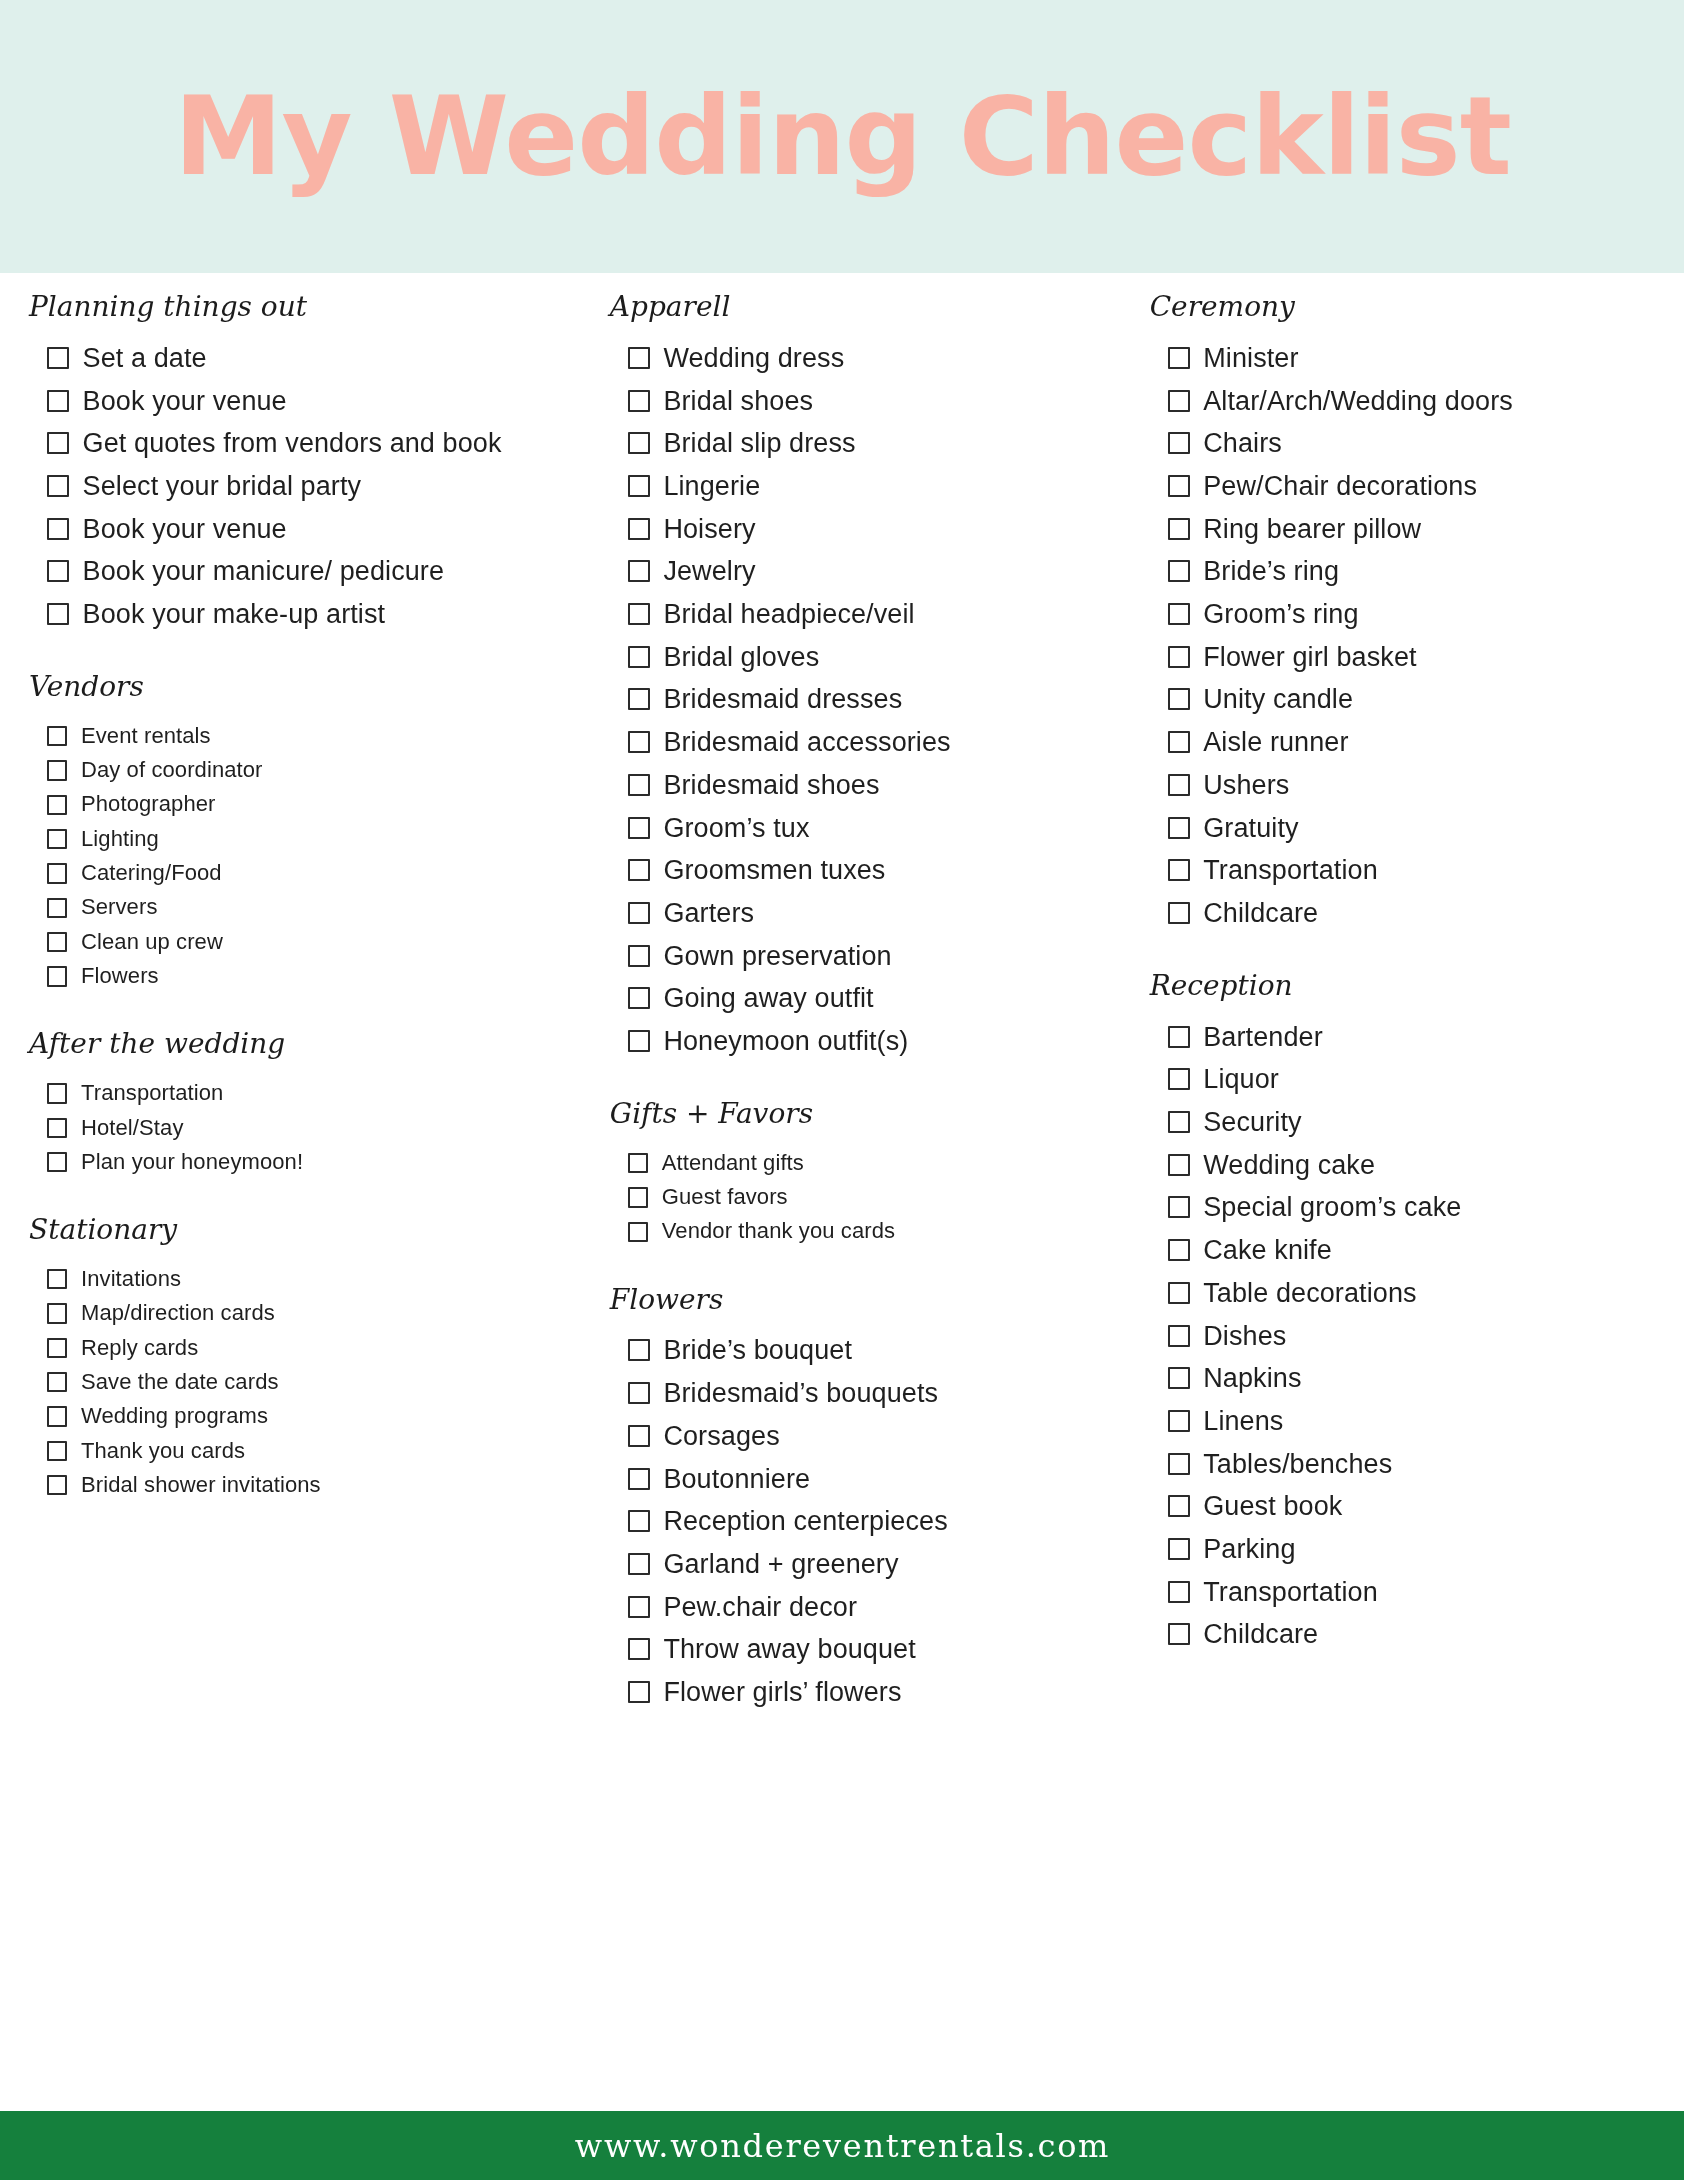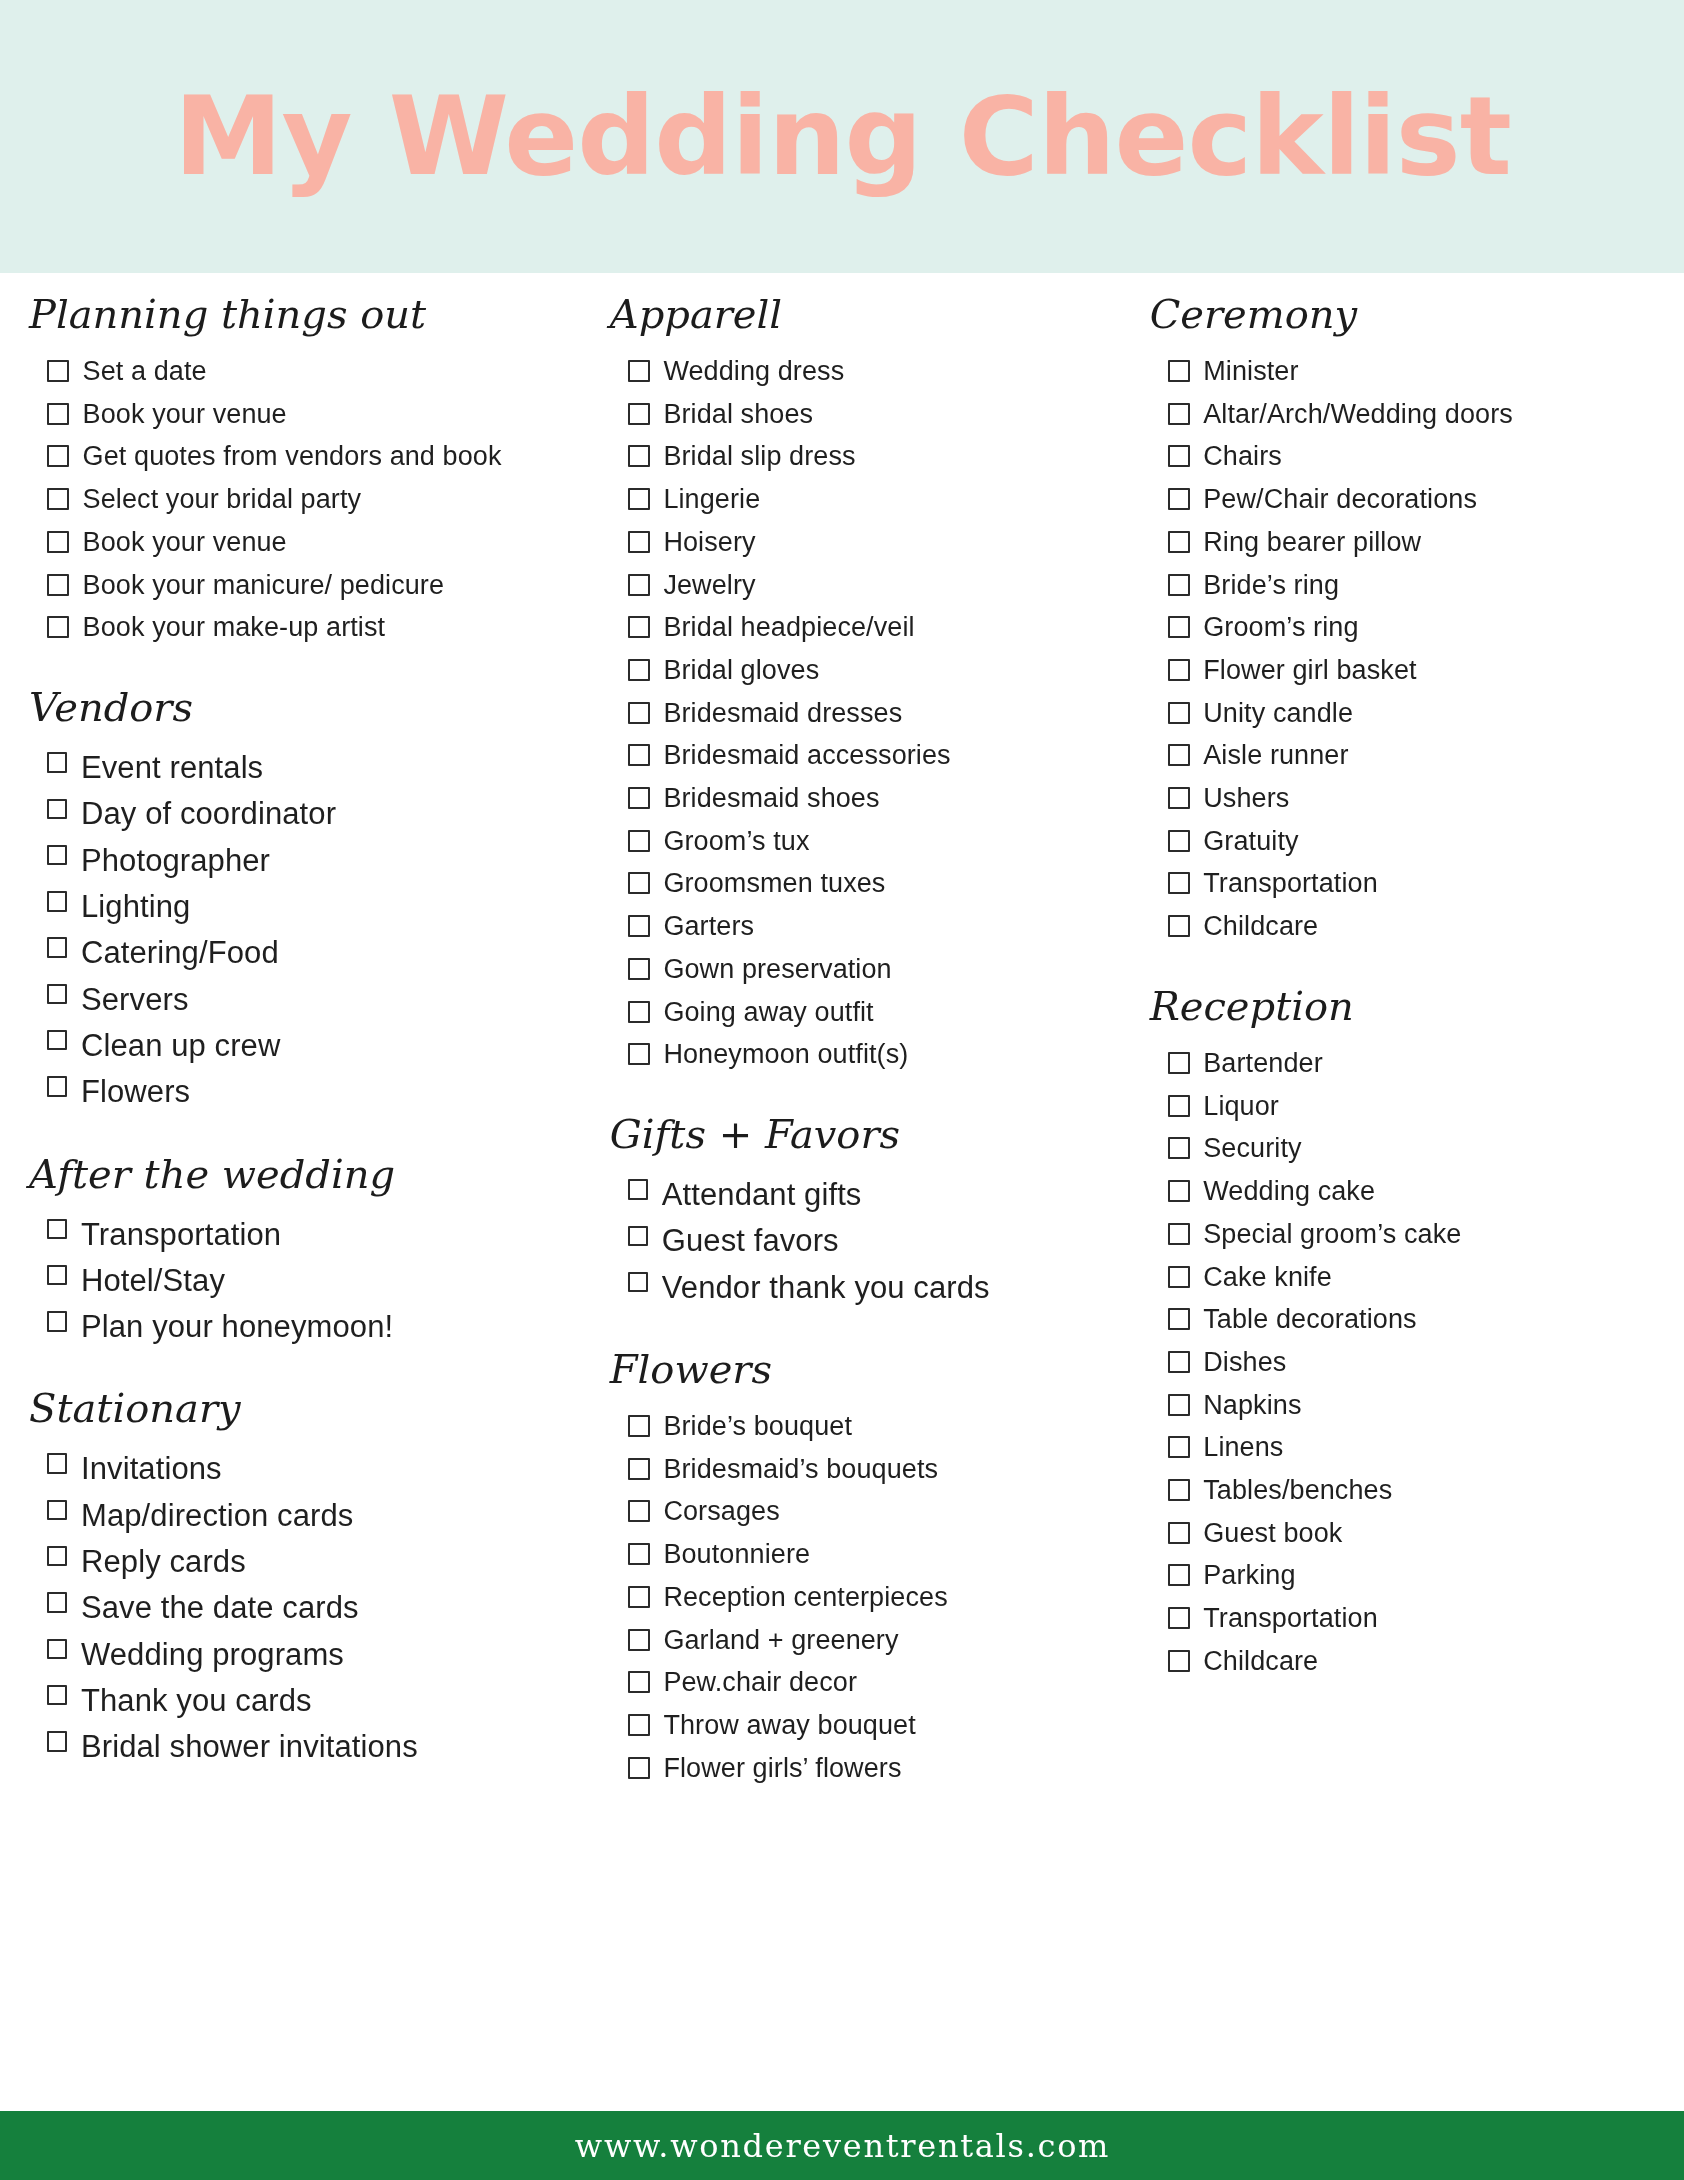--- a/index.html
+++ b/index.html
@@ -58,21 +58,21 @@
   }
   .col-1 { width: 596px; padding-right: 17px; }
   .col-2 { width: 554px; padding-right: 17px; }
   .col-3 { width: 520px; }
 
   .section { margin-bottom: 8.5px; }
 
   .section-title {
     font-family: "DejaVu Serif", serif;
     font-style: italic;
-    font-size: 40px;
+    font-size: 28px;
     color: #1c1c1c;
     font-weight: normal;
     margin: 0 0 13.6px 0;
     line-height: 1.1;
   }
   .section-gap-top { margin-top: 39px; }
 
   .items { margin: 18px; padding: 0; list-style: none; }
 
   .item {
@@ -94,21 +94,21 @@
   .item-label {
     font-family: "Liberation Sans", sans-serif;
     font-size: 27px;
     color: #1f1f1f;
     line-height: 1.33;
     letter-spacing: 0.1px;
   }
 
   
   .dense .item { margin-bottom: 5.1px; }
-  .dense .item-label { font-size: 31px; }
+  .dense .item-label { font-size: 22px; }
   .dense .checkbox { width: 20.4px; height: 20.4px; margin-top: 5.1px; }
 
   
   .footer {
     flex: 0 0 auto;
     width: 100%;
     height: 70px;
     background: #15803d;
     display: flex;
     align-items: center;

